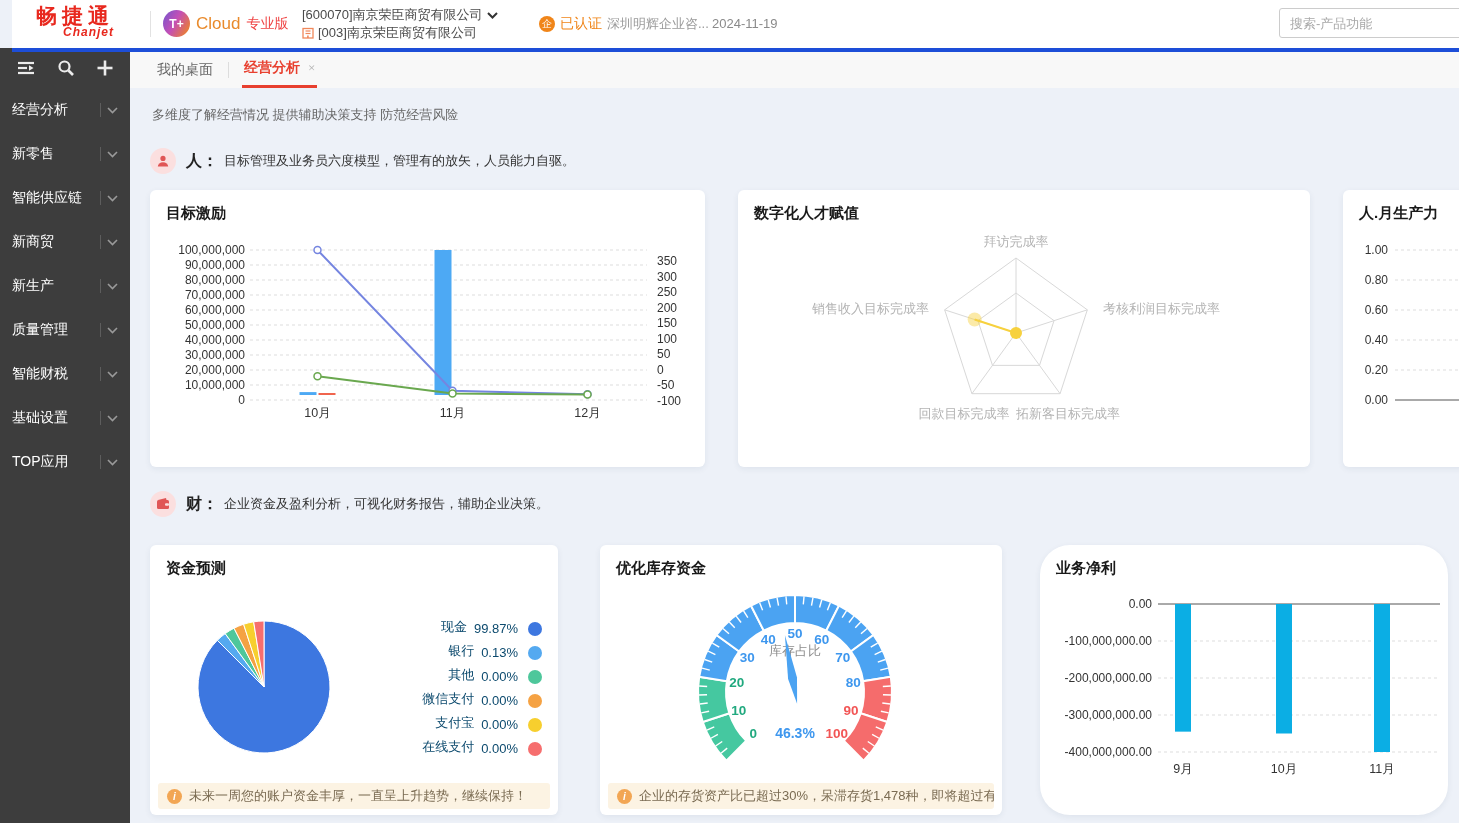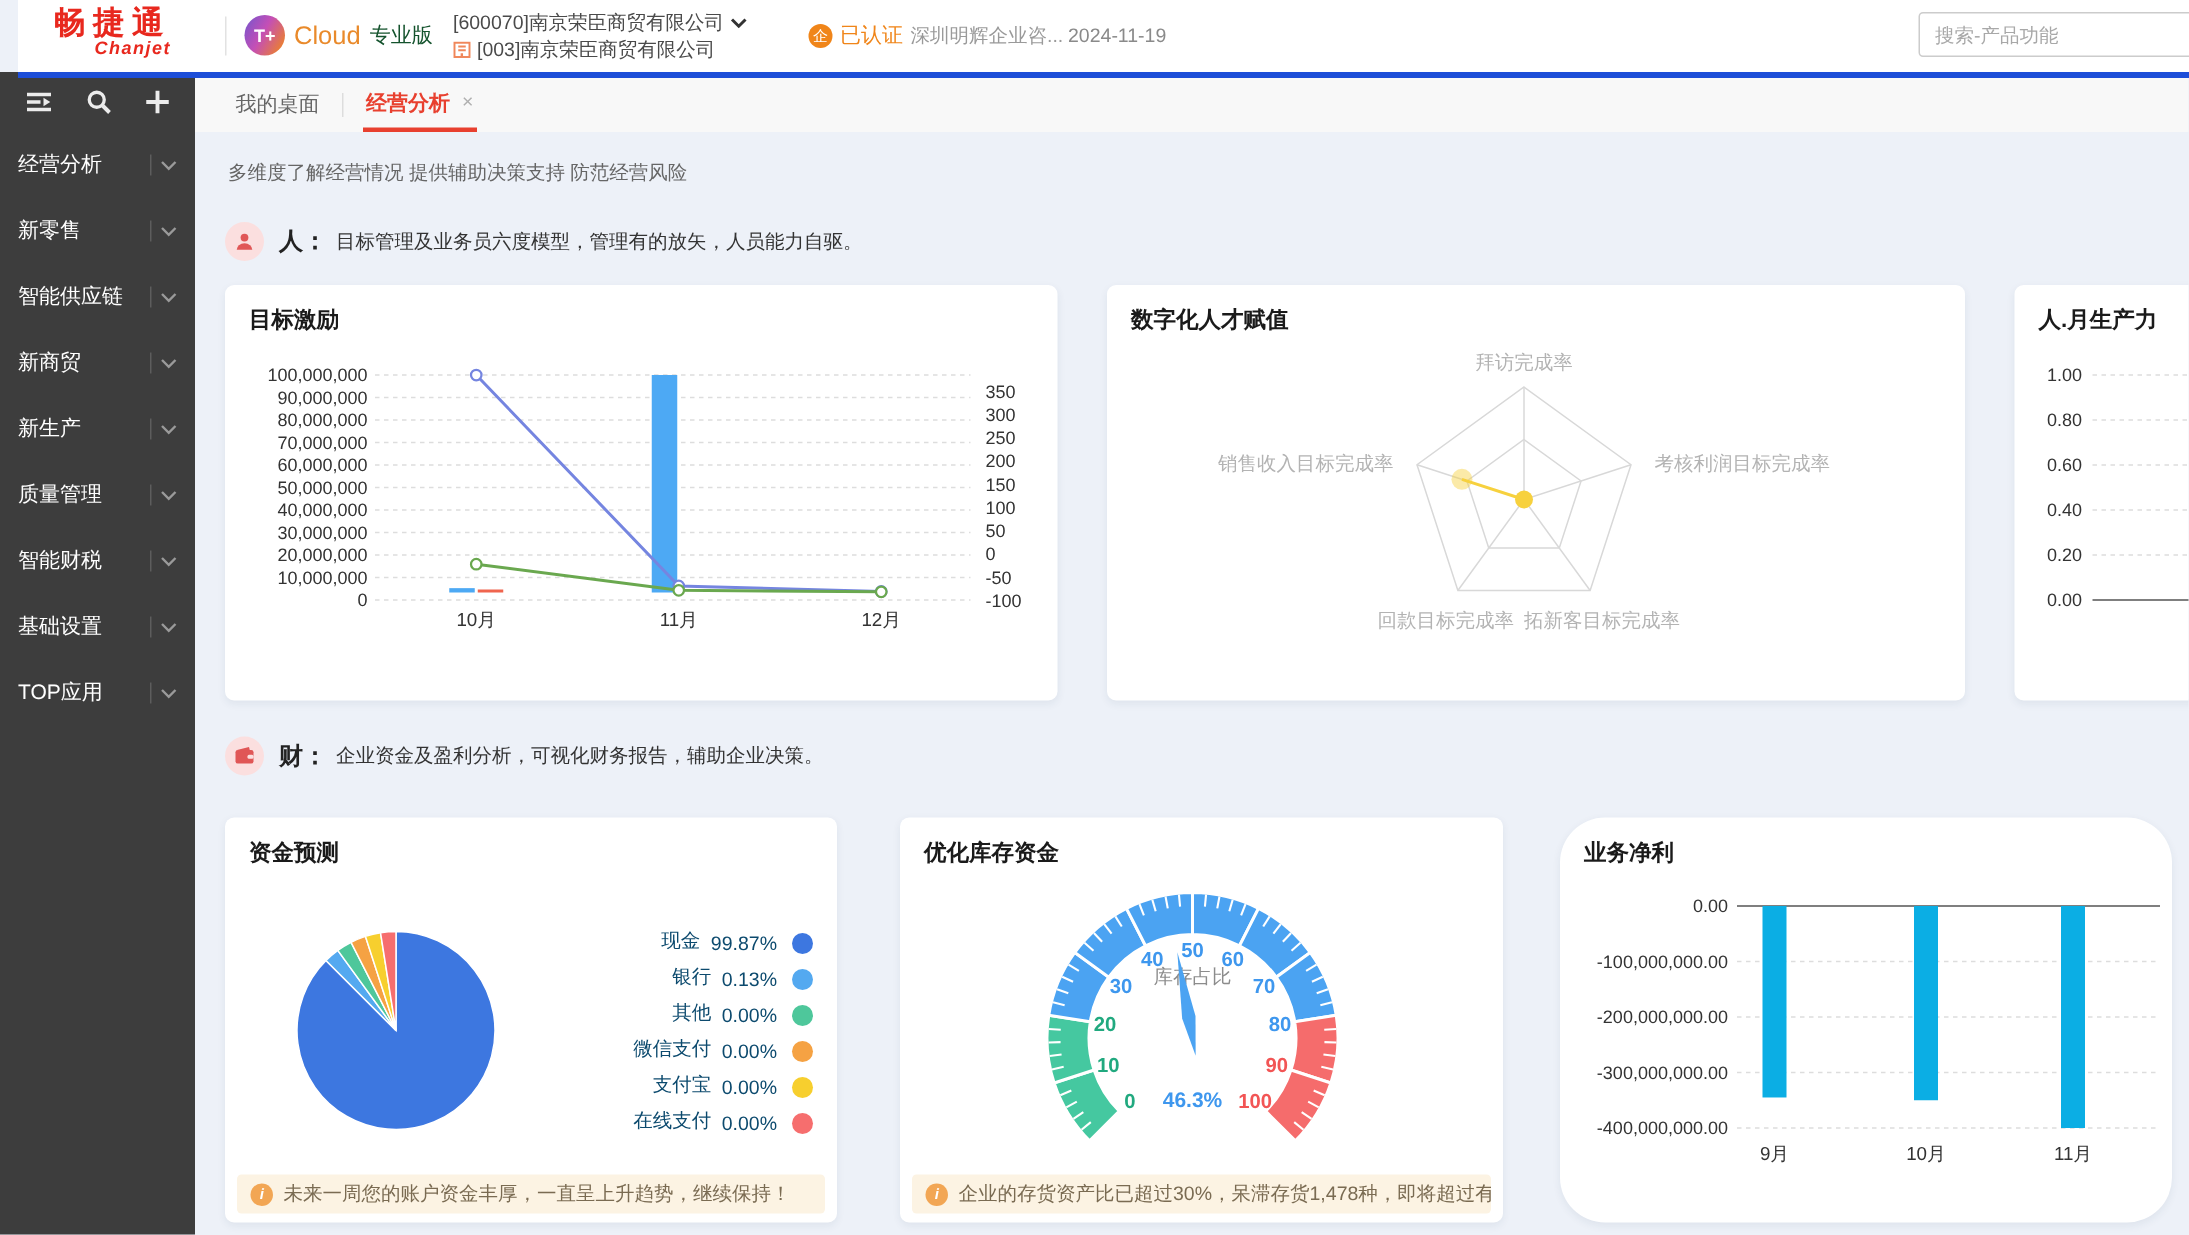--- a/index.html
+++ b/index.html
@@ -9,21 +9,21 @@
   .topbar{position:fixed;top:0;left:12px;width:1459px;height:48px;background:#fff;border-bottom:4px solid #1d4ed8;z-index:20;}
   .brand{position:absolute;left:24px;top:5px;cursor:pointer;}
   .brand-cn{font-size:21px;font-weight:900;color:#e8281e;letter-spacing:5px;line-height:22px;}
   .brand-en{font-size:12px;font-style:italic;font-weight:700;color:#e8281e;text-align:right;margin-top:-2px;letter-spacing:1px;}
   .vdiv{position:absolute;left:138px;top:11px;width:1px;height:26px;background:#e2e2e2;}
   .product{position:absolute;left:151px;top:10px;display:flex;align-items:center;gap:6px;}
   .tplus{width:27px;height:27px;border-radius:50%;color:#fff;font-weight:700;font-size:12px;
          display:flex;align-items:center;justify-content:center;
          background:linear-gradient(120deg,#7a55cc 5%,#c44fb6 45%,#f0861e 95%);}
   .cloud{font-size:17px;color:#e98a2b;}
-  .edition{font-size:14px;color:#14532d;}
+  .edition{font-size:14px;color:#ef4444;}
   .account{position:absolute;left:290px;top:6px;font-size:13px;color:#4a4a4a;line-height:18px;cursor:pointer;}
   .acc-line{display:flex;align-items:center;gap:4px;}
   .cert{position:absolute;left:527px;top:0;height:48px;display:flex;align-items:center;gap:5px;}
   .cert-ic{width:16px;height:16px;border-radius:50%;background:#f08519;color:#fff;font-size:10px;
            display:flex;align-items:center;justify-content:center;}
   .cert-label{font-size:14px;color:#f08519;}
   .cert-co{font-size:13px;color:#9a9a9a;}
   .hdate{position:absolute;left:700px;top:0;line-height:48px;font-size:13px;color:#8a8a8a;}
   .search{position:absolute;right:-12px;top:8px;width:182px;height:28px;border:1px solid #ccc;border-radius:3px;
           padding:0 10px;font-size:13px;color:#333;outline:none;background:#fff;}
@@ -32,21 +32,21 @@
   .sidebar{position:fixed;left:0;top:48px;width:130px;height:775px;background:#3d3d3d;z-index:15;}
   .side-icons{height:40px;display:flex;align-items:center;justify-content:space-between;padding:0 16px;}
   .side-ic{cursor:pointer;display:flex;align-items:center;}
   .snav-item{height:44px;display:flex;align-items:center;padding:0 12px;color:#fff;font-size:14px;cursor:pointer;position:relative;}
   .snav-label{flex:1;}
   .snav-right{display:flex;align-items:center;gap:6px;}
   .snav-bar{width:1px;height:14px;background:#5d5d5d;}
   
   .main-area{position:fixed;left:130px;top:48px;width:1329px;height:775px;}
   .tabbar{height:40px;background:#f8f8f8;display:flex;align-items:flex-end;padding-left:25px;}
-  .tab{height:37px;line-height:37px;font-size:14px;color:#666;cursor:pointer;padding:0 2px;display:flex;align-items:flex-end;}
+  .tab{height:37px;line-height:37px;font-size:14px;color:#666;cursor:pointer;padding:0 2px;display:flex;align-items:flex-end;font-family:Liberation Serif, serif;}
   .tab.active{color:#e8402f;font-weight:700;border-bottom:3px solid #e8402f;height:34px;line-height:34px;}
   .tab-close{color:#b0b0b0;font-size:13px;margin-left:8px;font-weight:400;cursor:pointer;}
   .tab-sep{width:1px;height:16px;background:#ddd;margin:0 13px 10px 13px;}
   .content{position:absolute;top:40px;left:0;width:1329px;height:735px;background:#edf1f8;padding:18px 0 0 20px;box-sizing:border-box;overflow:hidden;}
   .intro{font-size:13px;color:#666;margin-left:2px;}
   .section-head{display:flex;align-items:center;margin-top:24px;height:26px;}
   .sec-ic{width:26px;height:26px;border-radius:50%;background:#fbdfdf;display:flex;align-items:center;justify-content:center;}
   .sec-name{font-size:16px;font-weight:700;color:#222;margin:0 6px 0 10px;}
   .sec-desc{font-size:13px;color:#333;}
   .cards-row{display:flex;margin-top:16px;}

